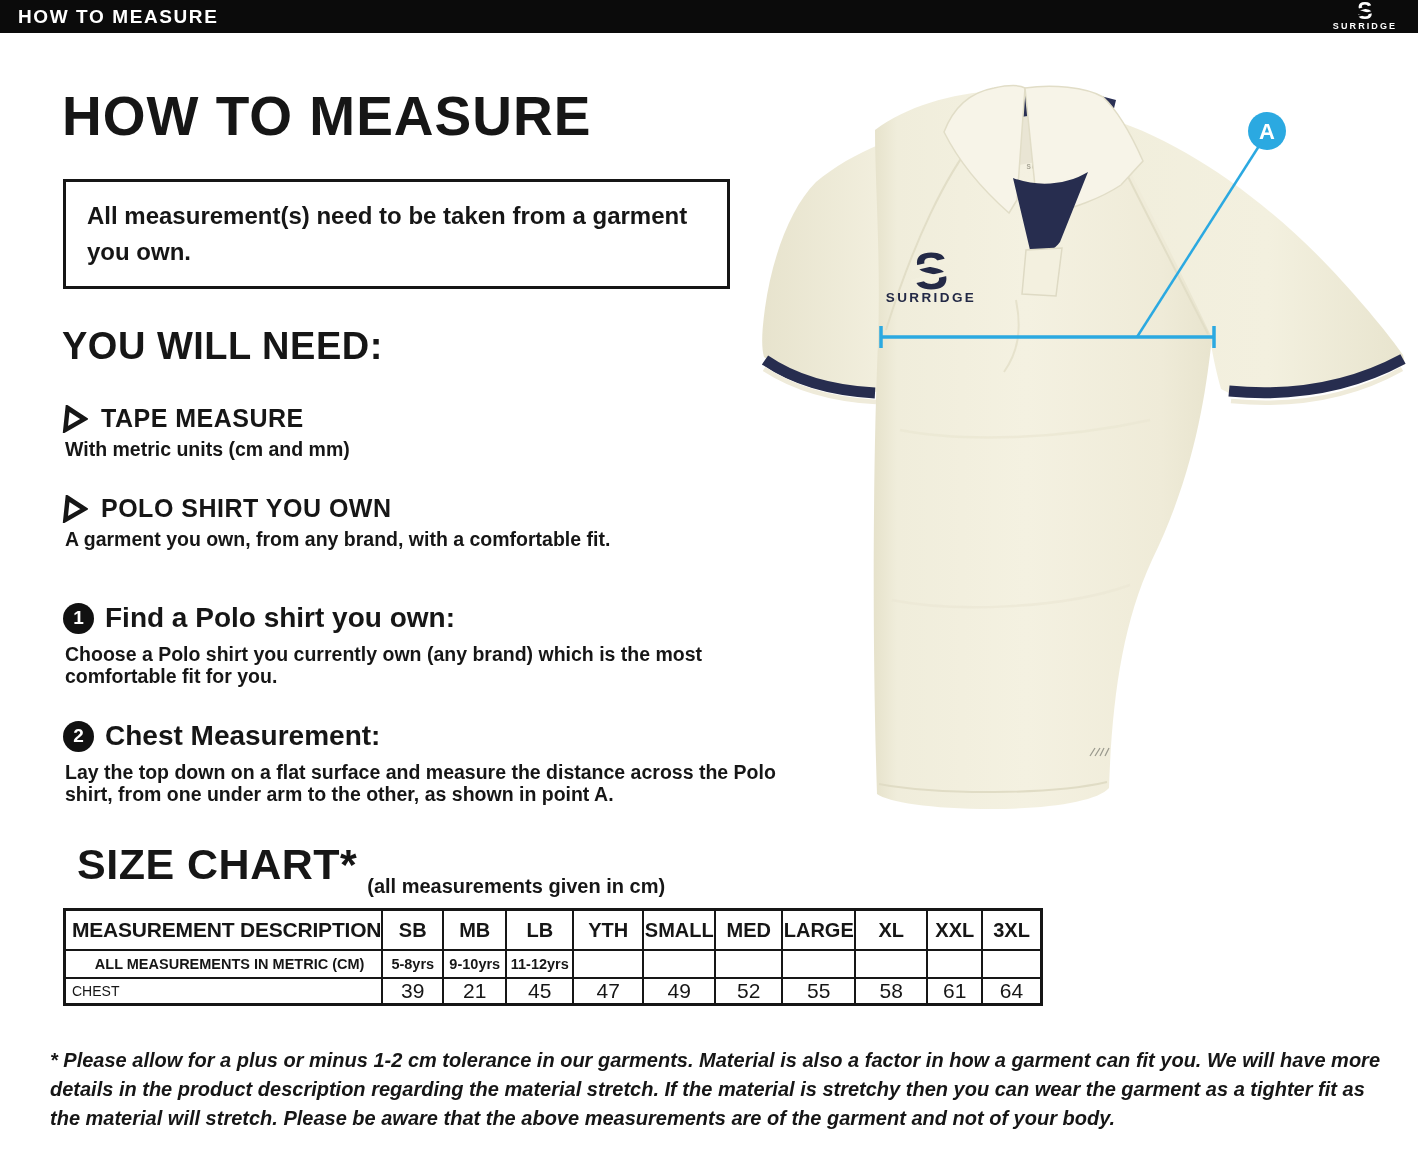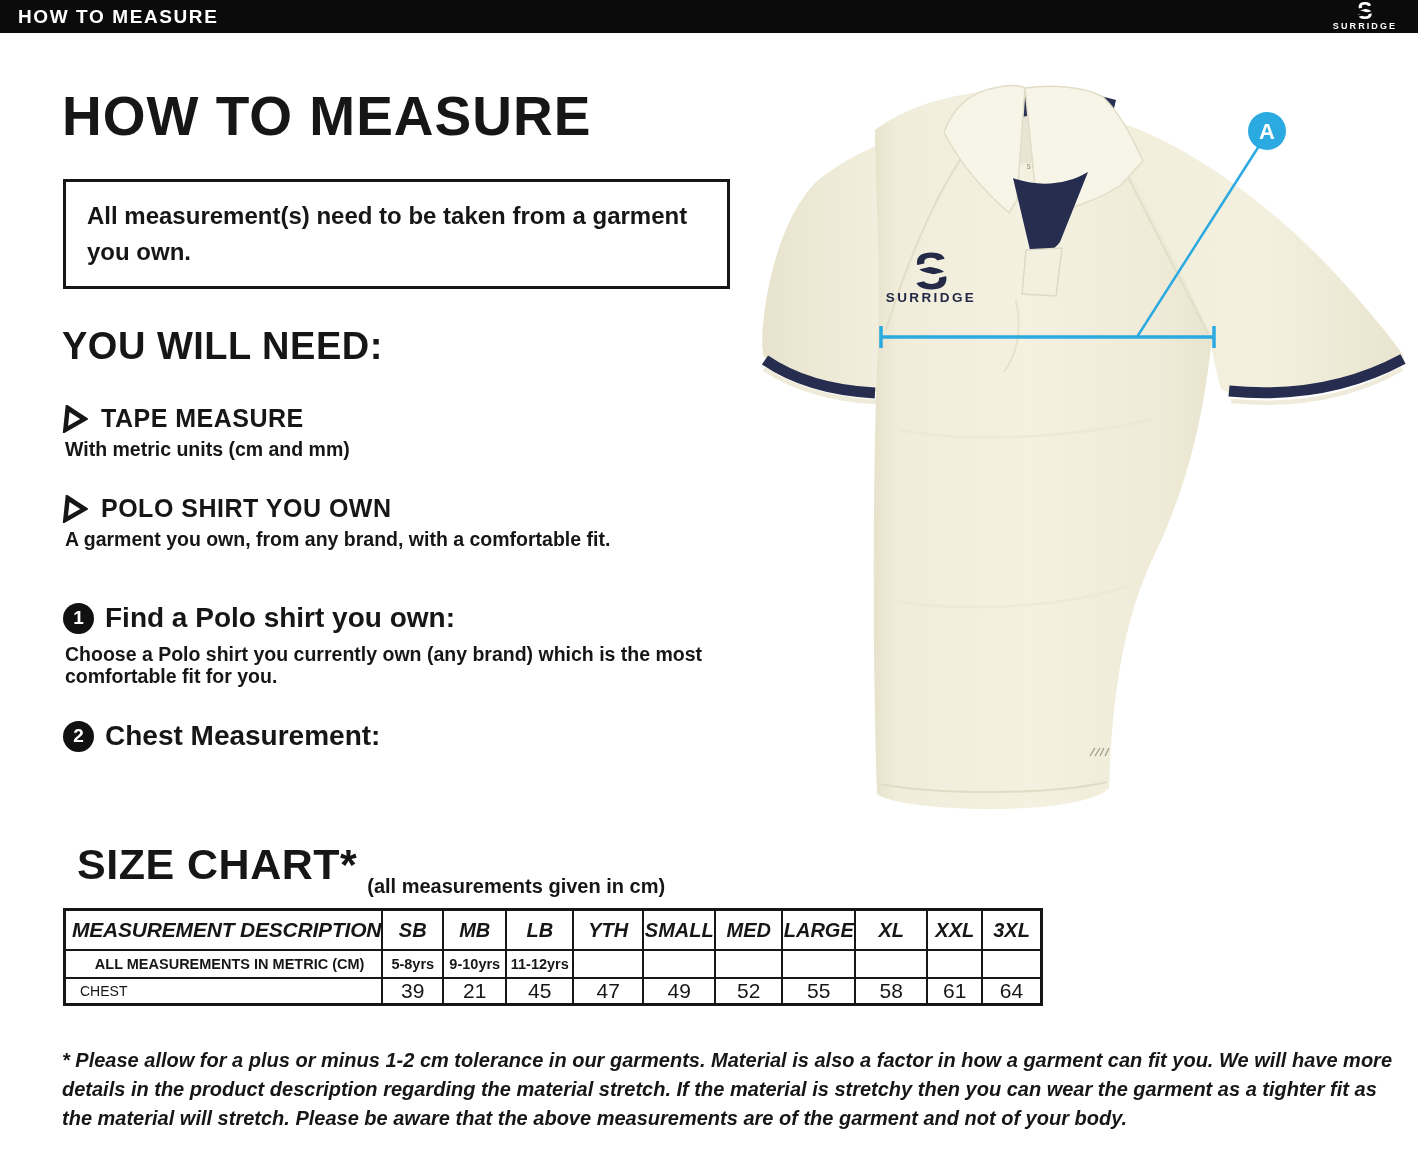--- a/index.html
+++ b/index.html
@@ -39,28 +39,28 @@
   .step-title{font-size:28px;font-weight:bold;}
   .step-desc{margin-top:9px;margin-left:2px;width:722px;font-size:19.5px;font-weight:bold;line-height:22px;}
 
   .sc-head{position:absolute;left:62px;top:840px;display:flex;align-items:baseline;gap:10px;}
   .sc-title{font-size:43px;font-weight:bold;letter-spacing:.5px;margin-left:15px;}
   .sc-note{font-size:20px;font-weight:bold;position:relative;top:14px;}
 
   table.size-table{position:absolute;left:63px;top:908px;border-collapse:collapse;
                    border:3px solid #161616;table-layout:fixed;}
   .size-table th,.size-table td{border:2px solid #161616;padding:0;color:#161616;overflow:hidden;white-space:nowrap;}
-  .size-table thead th{height:38px;font-size:20px;font-weight:bold;text-align:center;font-style:italic;}
+  .size-table thead th{height:38px;font-size:20px;font-weight:bold;text-align:center;}
   .size-table thead th.desc{text-align:left;padding-left:6px;font-size:21px;letter-spacing:-.2px;}
   .size-table tr.r1 td{height:26px;font-size:14.5px;font-weight:bold;text-align:center;}
   .size-table tr.r1 td.desc{text-align:center;padding-left:12px;font-size:14.5px;}
   .size-table tr.r2 td{height:23px;font-size:21px;font-weight:normal;text-align:center;}
-  .size-table tr.r2 td.desc{text-align:left;padding-left:14px;font-size:14px;}
-
-  .footnote{position:absolute;left:62px;top:1026px;width:1330px;font-size:20px;font-weight:bold;
+  .size-table tr.r2 td.desc{text-align:left;padding-left:6px;font-size:14px;}
+
+  .footnote{position:absolute;left:50px;top:1026px;width:1330px;font-size:20px;font-weight:bold;
             font-style:italic;line-height:29px;}
   .shirt{position:absolute;left:0;top:0;}
 </style>
 </head>
 <body>
 
 <div class="page">
 
   <svg class="shirt" viewBox="0 0 1418 1156" width="1418" height="1156" aria-hidden="true">
     <defs>
@@ -195,20 +195,21 @@
       <span class="step-title">Find a Polo shirt you own:</span>
     </div>
     <div class="step-desc">Choose a Polo shirt you currently own (any brand) which is the most comfortable fit for you.</div>
   </div>
 
   <div class="step" id="step-1">
     <div class="step-head">
       <span class="step-num">2</span>
       <span class="step-title">Chest Measurement:</span>
     </div>
+    <div class="step-desc">Lay the top down on a flat surface and measure the distance across the Polo shirt, from one under arm to the other, as shown in point A.</div>
   </div>
 
   <div class="sc-head">
     <span class="sc-title">SIZE CHART*</span>
     <span class="sc-note">(all measurements given in cm)</span>
   </div>
 
   <table class="size-table">
     <colgroup>
       <col style="width:292px">

